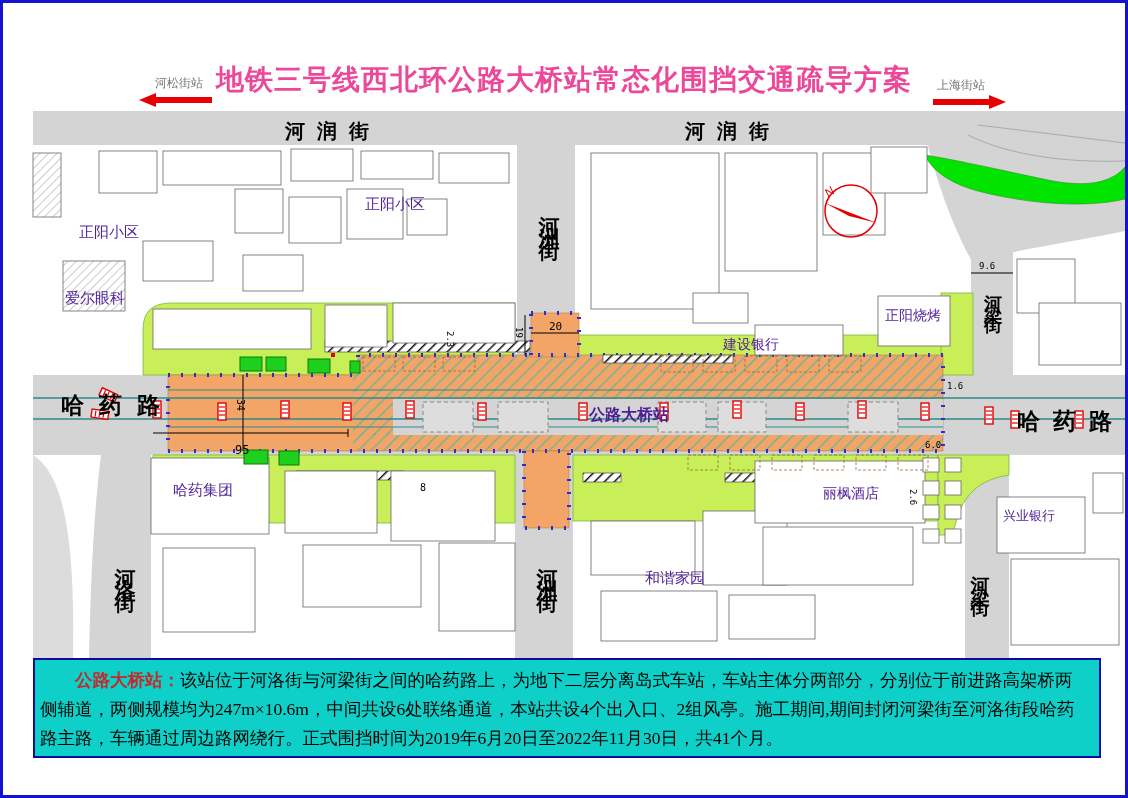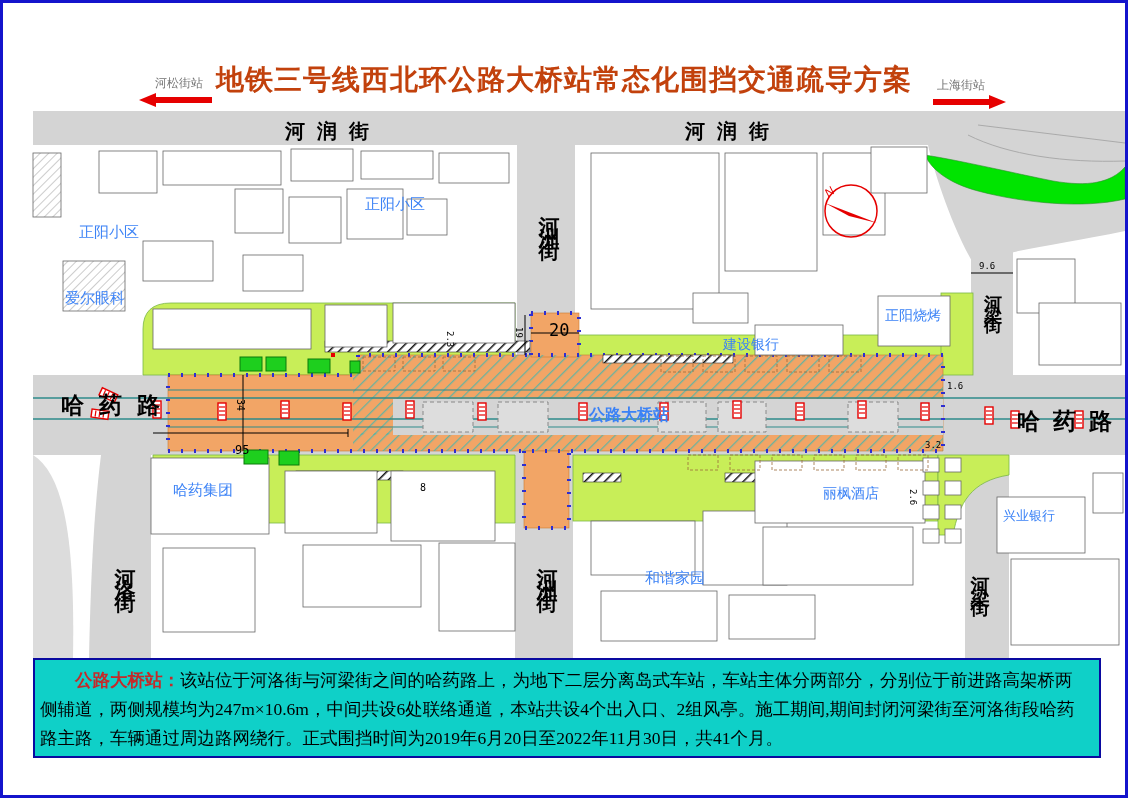--- a/index.html
+++ b/index.html
@@ -5,31 +5,31 @@
   html,body{margin:0;padding:0;background:#fff;}
   #page{
     position:relative;width:1128px;height:798px;background:#fff;
     border:3px solid #1414cc;box-sizing:border-box;overflow:hidden;
     font-family:"Liberation Sans","DejaVu Sans",sans-serif;
   }
   .abs{position:absolute;}
   
   #title{
     left:0;right:0;top:58px;text-align:center;font-size:28px;font-weight:bold;
-    color:#c2410c;letter-spacing:1px;z-index:5;
+    color:#ec4899;letter-spacing:1px;z-index:5;
   }
   .station-tag{font-size:12px;color:#737373;z-index:5;font-family:"Liberation Serif","DejaVu Serif",serif;}
   .arrow{display:flex;align-items:center;z-index:5;}
   .arrow .head-l{width:0;height:0;border-top:7px solid transparent;border-bottom:7px solid transparent;border-right:17px solid #e60000;}
   .arrow .head-r{width:0;height:0;border-top:7px solid transparent;border-bottom:7px solid transparent;border-left:17px solid #e60000;}
   .arrow .shaft{height:6px;background:#e60000;}
   
   .street-h{font-weight:bold;color:#000000;z-index:4;white-space:nowrap;}
   .street-v{font-weight:bold;color:#000;z-index:4;writing-mode:vertical-rl;text-orientation:upright;white-space:nowrap;}
-  .place{color:#3b82f6;z-index:4;white-space:nowrap;}
+  .place{color:#4c1d95;z-index:4;white-space:nowrap;}
   .dim{font-size:10px;color:#000;z-index:4;white-space:nowrap;font-family:"DejaVu Sans Mono",monospace;}
   .rot90{transform:rotate(90deg);transform-origin:left top;}
   #compass-n{left:822px;top:182px;color:#e60000;font-size:12px;font-style:italic;transform:rotate(-38deg);z-index:4;}
   
   #footer-box{
     left:30px;top:655px;width:1068px;height:100px;background:#0fd0c8;
     border:2px solid #0a0aa0;box-sizing:border-box;z-index:6;
     padding:6px 12px 0 5px;
   }
   #footer-text{
@@ -272,25 +272,25 @@
   <div class="abs place" style="left:62px;top:286px;font-size:15px;">爱尔眼科</div>
   <div class="abs place" style="left:170px;top:478px;font-size:15px;">哈药集团</div>
   <div class="abs place" style="left:720px;top:333px;font-size:14px;">建设银行</div>
   <div class="abs place" style="left:882px;top:304px;font-size:14px;">正阳烧烤</div>
   <div class="abs place" style="left:820px;top:482px;font-size:14px;">丽枫酒店</div>
   <div class="abs place" style="left:642px;top:566px;font-size:15px;">和谐家园</div>
   <div class="abs place" style="left:1000px;top:504px;font-size:13px;">兴业银行</div>
 
   <div class="abs dim" style="left:232px;top:416px;font-size:12px;margin-top:24px;">95</div>
   <div class="abs dim rot90" style="left:243px;top:396px;">34</div>
-  <div class="abs dim" style="left:546px;top:317px;font-size:17px;">20</div>
+  <div class="abs dim" style="left:546px;top:317px;font-size:11px;">20</div>
   <div class="abs dim rot90" style="left:521px;top:324px;font-size:9px;">19</div>
   <div class="abs dim" style="left:976px;top:258px;font-size:9px;">9.6</div>
   <div class="abs dim" style="left:944px;top:378px;font-size:9px;">1.6</div>
-  <div class="abs dim" style="left:922px;top:437px;font-size:9px;">3.2</div>
+  <div class="abs dim" style="left:922px;top:437px;font-size:9px;">6.0</div>
   <div class="abs dim rot90" style="left:452px;top:328px;font-size:9px;">2.3</div>
   <div class="abs dim rot90" style="left:915px;top:486px;font-size:9px;">2.6</div>
   <div class="abs dim" style="left:417px;top:479px;font-size:10px;">8</div>
 
   <div class="abs" id="compass-n">N</div>
 
   <div class="abs" id="footer-box">
     <p id="footer-text"><span class="lead">公路大桥站：</span><span>该站位于河洛街与河梁街之间的哈药路上，为地下二层分离岛式车站，车站主体分两部分，分别位于前进路高架桥两侧辅道，两侧规模均为247m×10.6m，中间共设6处联络通道，本站共设4个出入口、2组风亭。施工期间,期间封闭河梁街至河洛街段哈药路主路，车辆通过周边路网绕行。正式围挡时间为2019年6月20日至2022年11月30日，共41个月。</span></p>
   </div>
 

